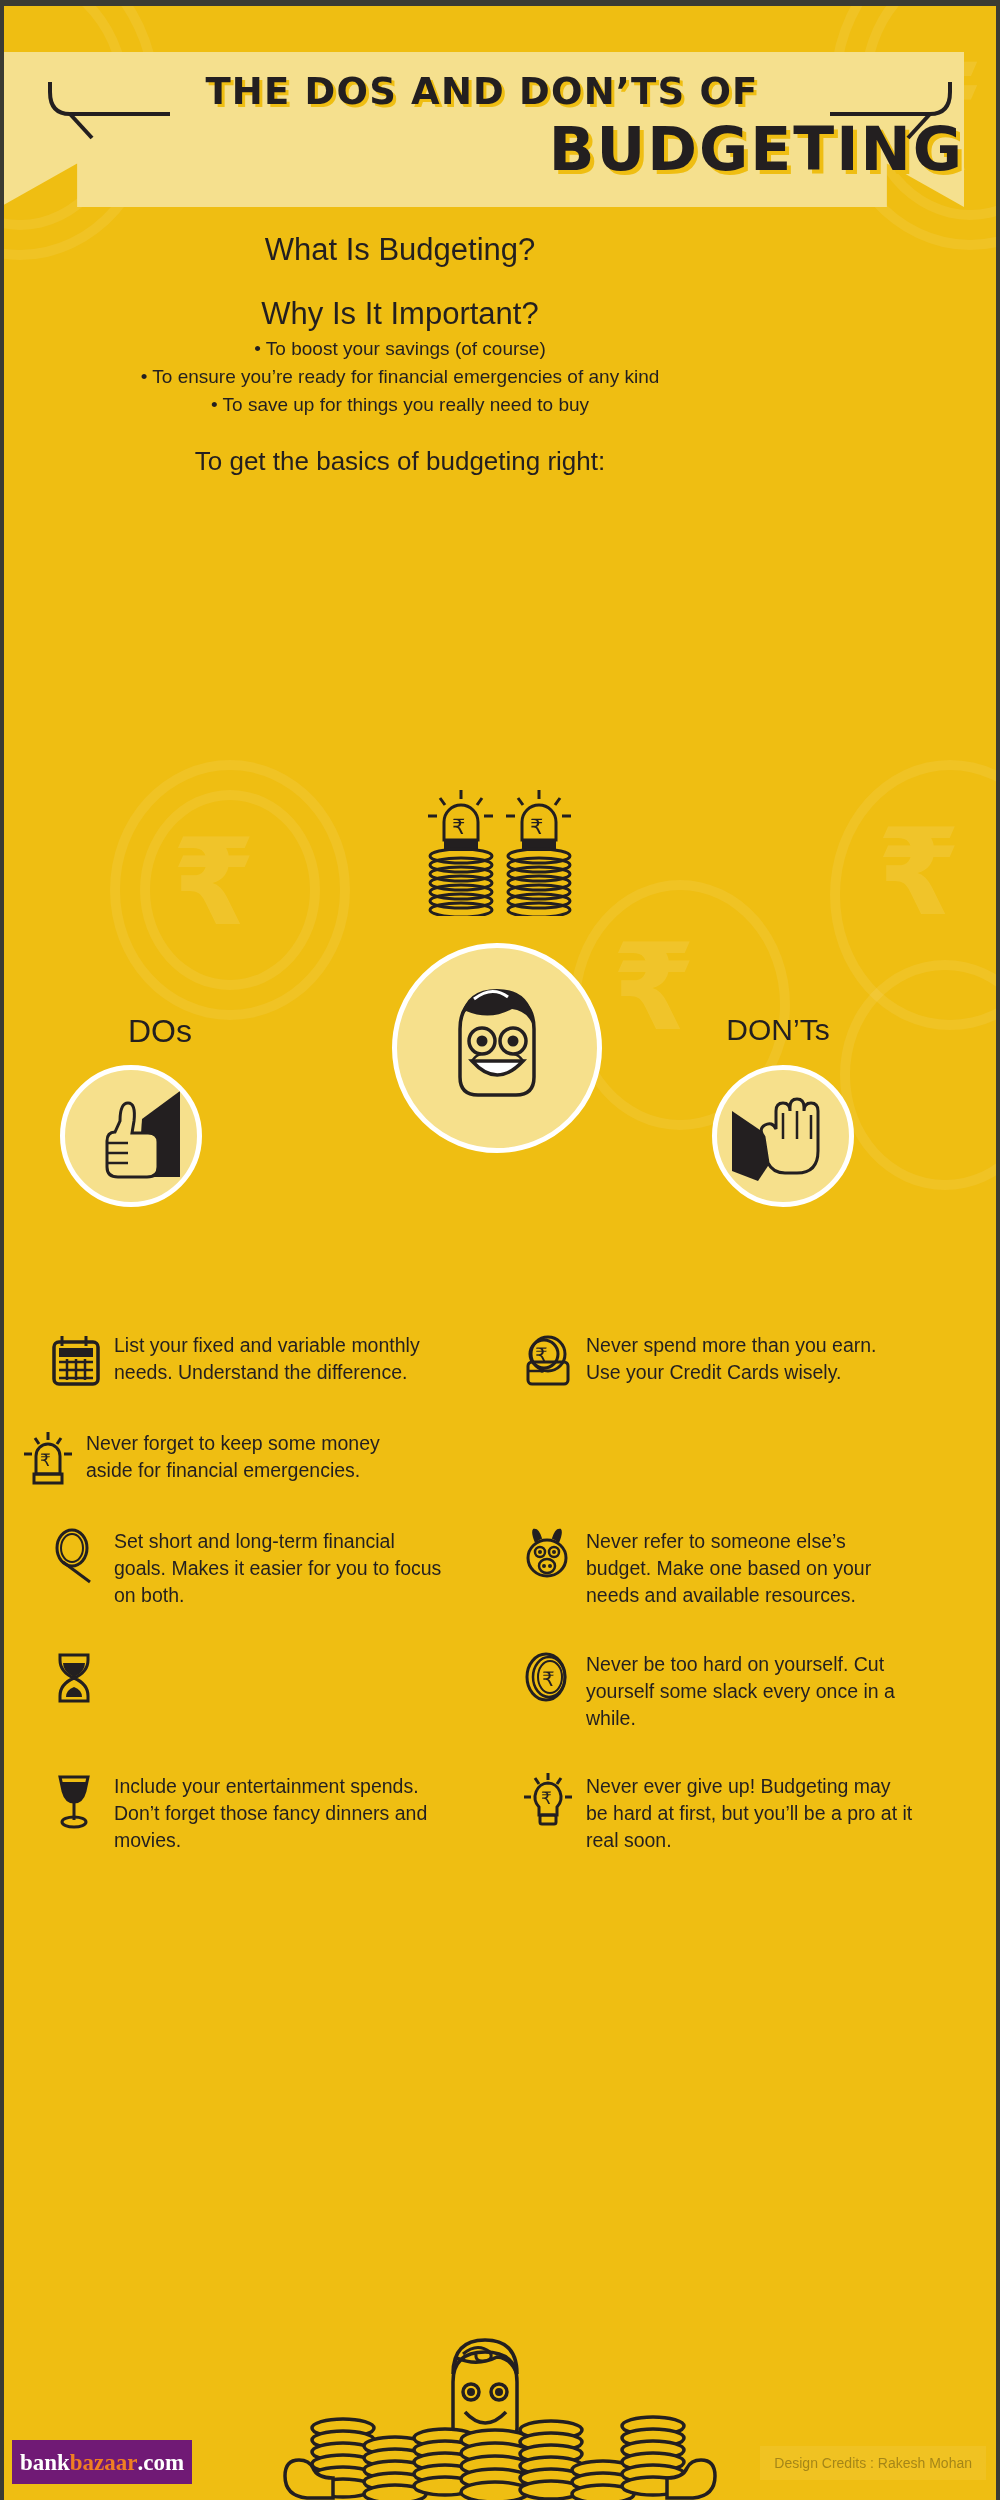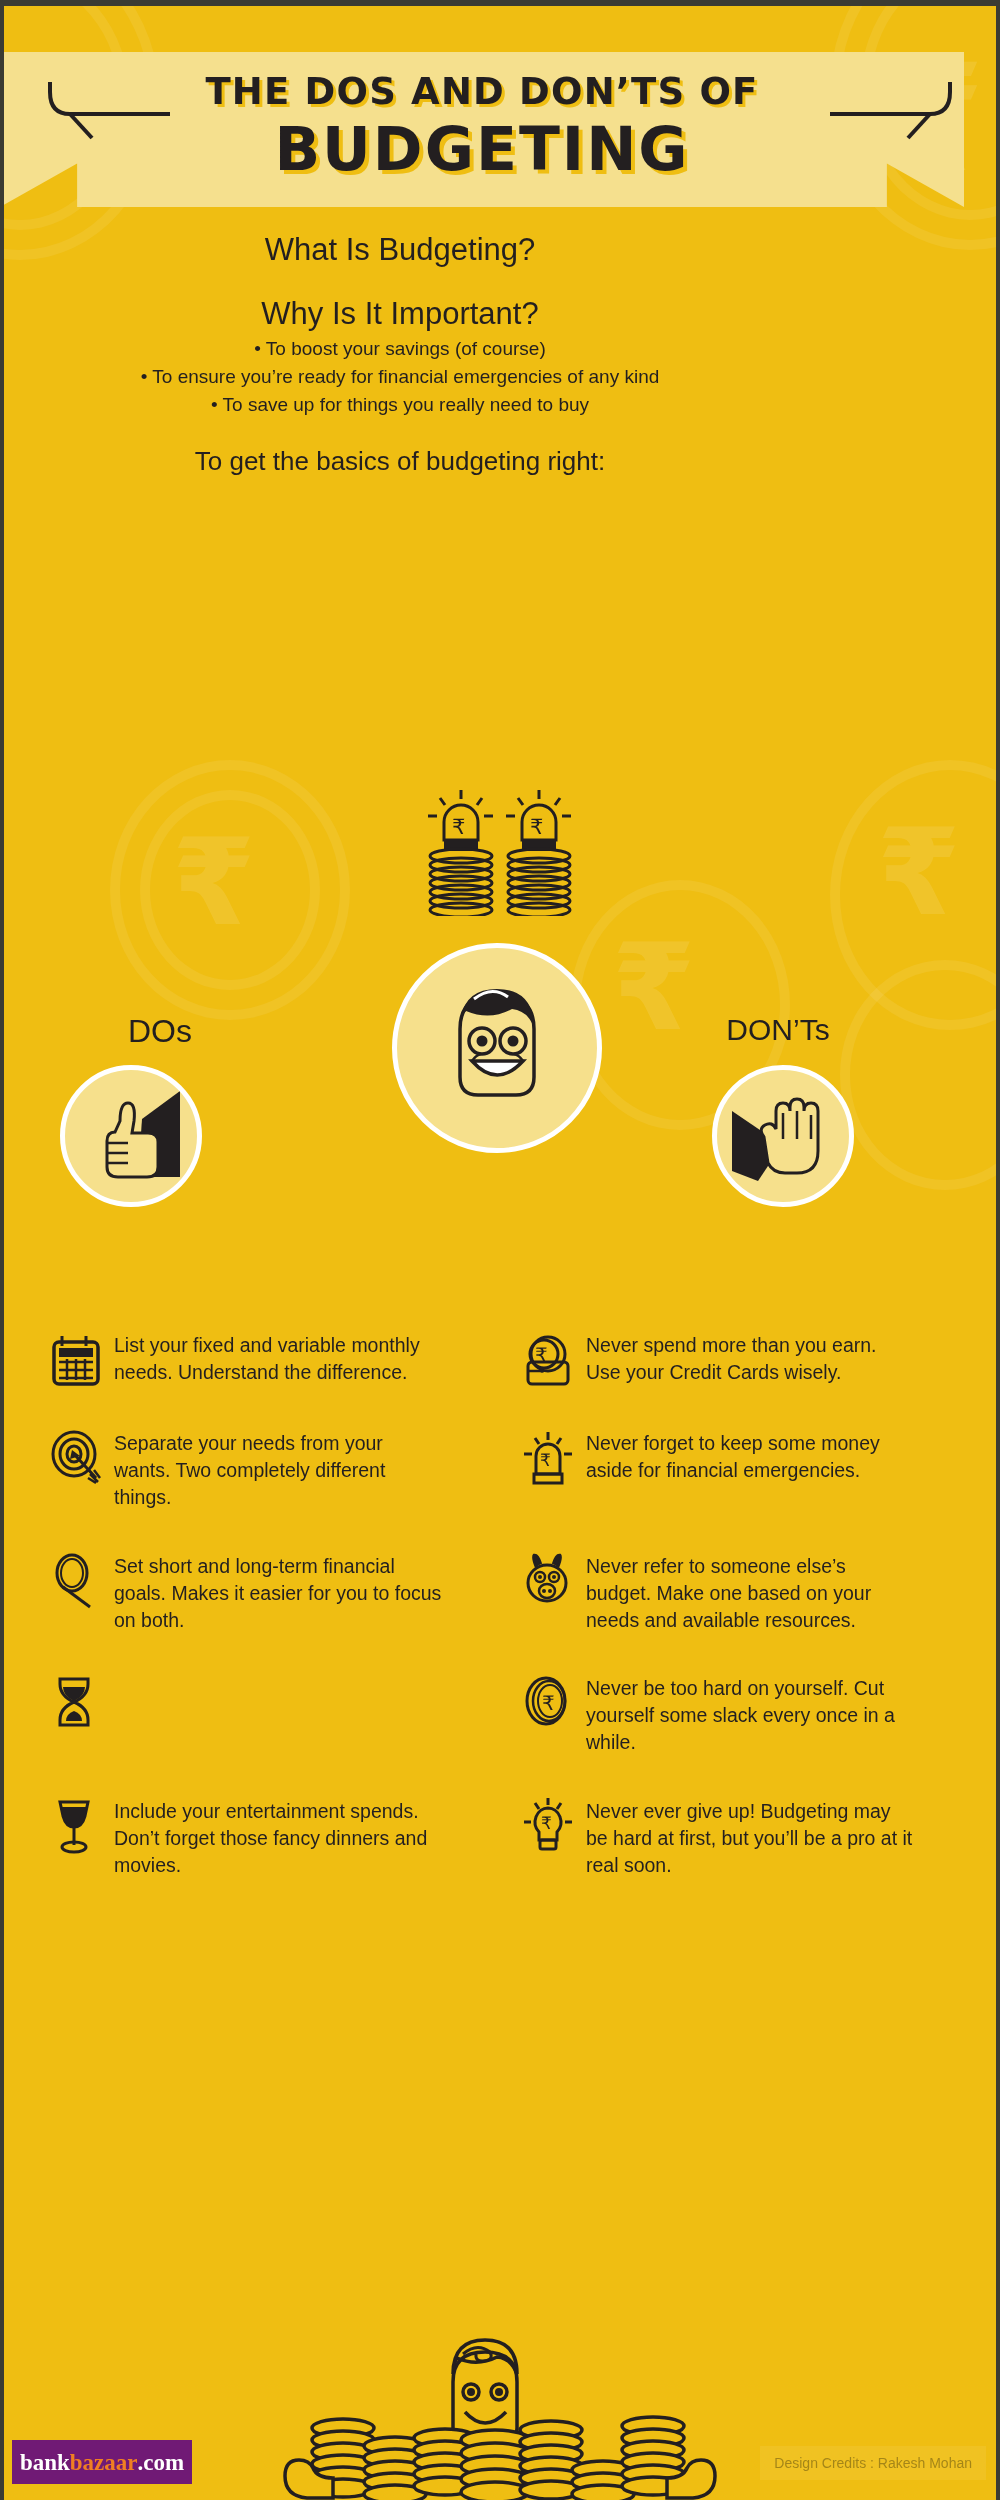--- a/index.html
+++ b/index.html
@@ -20,21 +20,21 @@
   .wm{position:absolute;border-radius:50%;border:10px solid rgba(255,255,255,0.08);pointer-events:none;z-index:0;}
   .wm2{position:absolute;pointer-events:none;z-index:0;opacity:.10;color:#fff;font-weight:bold;}
 
   
   .banner-wrap{position:absolute;top:52px;left:0;width:964px;height:155px;z-index:10;}
   .banner-bg{position:absolute;inset:0;background:#F5E08E;
      clip-path:polygon(0 0,100% 0,100% 100%,92% 72%,92% 100%,8% 100%,8% 72%,0 100%);}
   .banner-title1{position:absolute;top:18px;left:0;width:100%;text-align:center;
      font-family:"DejaVu Sans", sans-serif;font-weight:bold;font-size:37px;letter-spacing:1.2px;
      color:#231F20;text-shadow:3px 3px 0 #EFBE12;}
-  .banner-title2{position:absolute;top:62px;left:0;width:100%;text-align:center;
+  .banner-title2{position:absolute;top:62px;left:0;width:100%;text-align:right;
      font-family:"DejaVu Sans", sans-serif;font-weight:bold;font-size:60px;letter-spacing:2px;
      color:#231F20;text-shadow:4px 4px 0 #EFBE12;}
   .bracket{position:absolute;top:78px;width:130px;height:62px;z-index:12;}
   .bracket.l{left:42px;} .bracket.r{right:42px;}
 
   
   .intro{position:absolute;top:232px;left:0;width:800px;text-align:center;z-index:10;}
   .h-q{font-family:"Liberation Sans",sans-serif;font-size:31px;font-weight:400;margin:0;color:#231F20;}
   .p-sub{font-size:19px;margin:7px 0 0 0;color:#231F20;}
   .bullets{margin:0;padding:0;list-style:none;}
@@ -218,33 +218,20 @@
           <text x="13" y="30" font-size="20" font-family="DejaVu Sans" fill="#231F20">₹</text>
           <rect x="6" y="30" width="40" height="22" rx="4" fill="none" stroke="#231F20" stroke-width="3"></rect>
           <path d="M6 39 l16 0" stroke="#231F20" stroke-width="2.5" fill="none"></path>
           <circle cx="20" cy="39" r="1.8" fill="#231F20"></circle>
         </svg>
         <div class="ltxt">Never spend more than you earn. Use your Credit Cards wisely.</div>
       </div>
     </div>
 
     <div class="lrow">
-      <div class="lcol">
-        <svg class="licon" viewBox="0 0 52 56">
-          <g fill="none" stroke="#231F20" stroke-width="3">
-            <ellipse cx="24" cy="24" rx="21" ry="22"></ellipse>
-            <ellipse cx="24" cy="24" rx="14" ry="15"></ellipse>
-            <ellipse cx="24" cy="24" rx="7" ry="8"></ellipse>
-          </g>
-          <path d="M22 20 l8 6 l-10 3 z" fill="#231F20"></path>
-          <path d="M24 24 L46 48" stroke="#231F20" stroke-width="3" fill="none"></path>
-          <path d="M40 44 l8 8 M44 40 l6 8 M38 48 l8 5" stroke="#231F20" stroke-width="2.5" fill="none"></path>
-        </svg>
-        <div class="ltxt">Separate your needs from your wants. Two completely different things.</div>
-      </div>
       <div class="lcol right">
         <svg class="licon" viewBox="0 0 52 56">
           <path d="M14 26 a12 12 0 0 1 24 0 l0 18 l-24 0 z" fill="none" stroke="#231F20" stroke-width="3"></path>
           <text x="18" y="36" font-size="17" font-family="DejaVu Sans" fill="#231F20">₹</text>
           <path d="M26 2 l0 8 M13 8 l4 6 M39 8 l-4 6 M2 24 l8 0 M50 24 l-8 0" stroke="#231F20" stroke-width="3" fill="none"></path>
           <rect x="12" y="44" width="28" height="9" fill="none" stroke="#231F20" stroke-width="3"></rect>
         </svg>
         <div class="ltxt">Never forget to keep some money aside for financial emergencies.</div>
       </div>
     </div>

